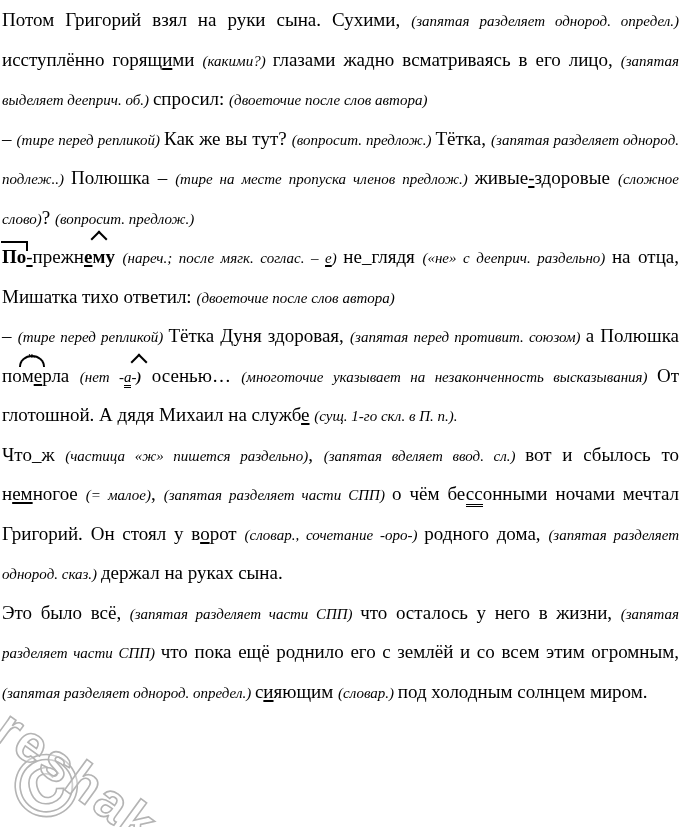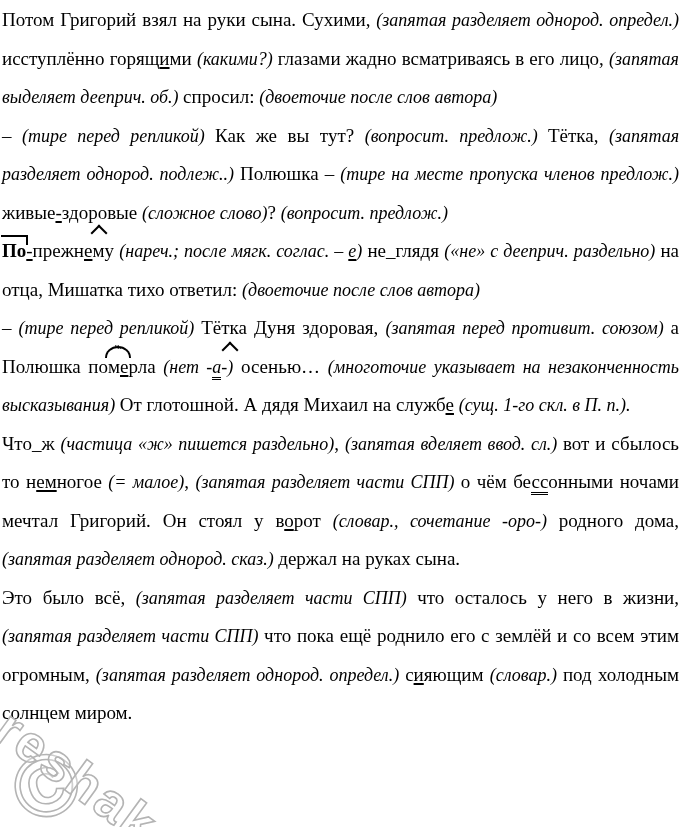--- a/index.html
+++ b/index.html
@@ -11,33 +11,33 @@
   }
   .doc{
     padding:1px 3px 0 2px;
     font-size:19px;
     line-height:37.5px;
     text-align:justify;
     position:relative;
     z-index:1;
   }
   .doc p{margin:0;}
-  .it{font-style:italic;font-size:18px;}
+  .it{font-style:italic;font-size:15px;}
   
   .mark-u{text-decoration:underline;text-decoration-thickness:1.5px;text-underline-offset:2px;}
   
   .mark-uu{text-decoration:none;border-bottom:3.5px double #000;}
   
   .mark-prefix{position:relative;font-weight:bold;}
   .mark-prefix::before{
     content:'';position:absolute;left:-1px;right:-2px;top:-5px;height:8px;
     border-top:2px solid #000;border-right:2px solid #000;
   }
   
-  .mark-caret{position:relative;}
+  .mark-caret{position:relative;font-weight:bold;}
   .mark-caret::before{
     content:'';position:absolute;left:50%;top:-13px;width:10px;height:10px;
     border-top:2.5px solid #000;border-left:2.5px solid #000;
     transform:translateX(-50%) rotate(45deg);
   }
   
   .mark-arc{position:relative;}
   .mark-arc::before{
     content:'';position:absolute;left:-3px;right:-3px;top:-10px;height:10px;
     border:2px solid #000;border-bottom:none;

